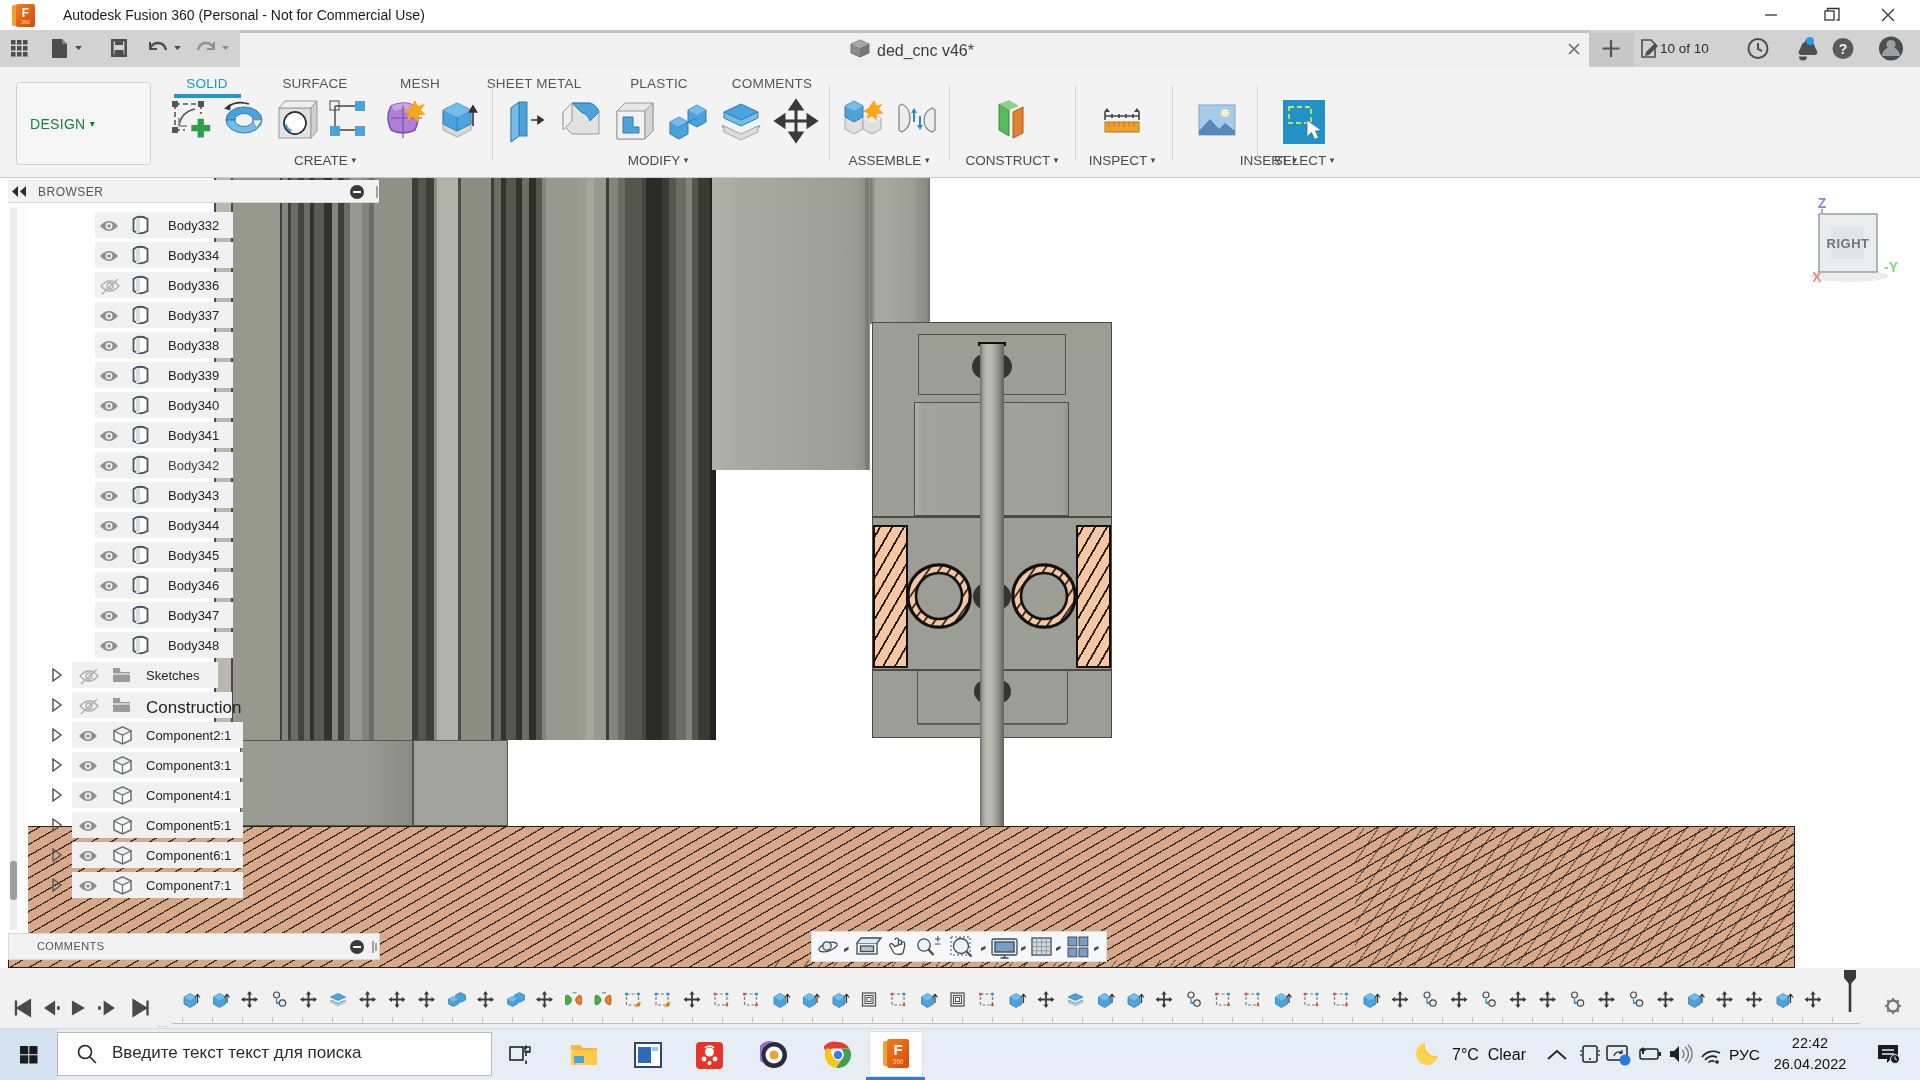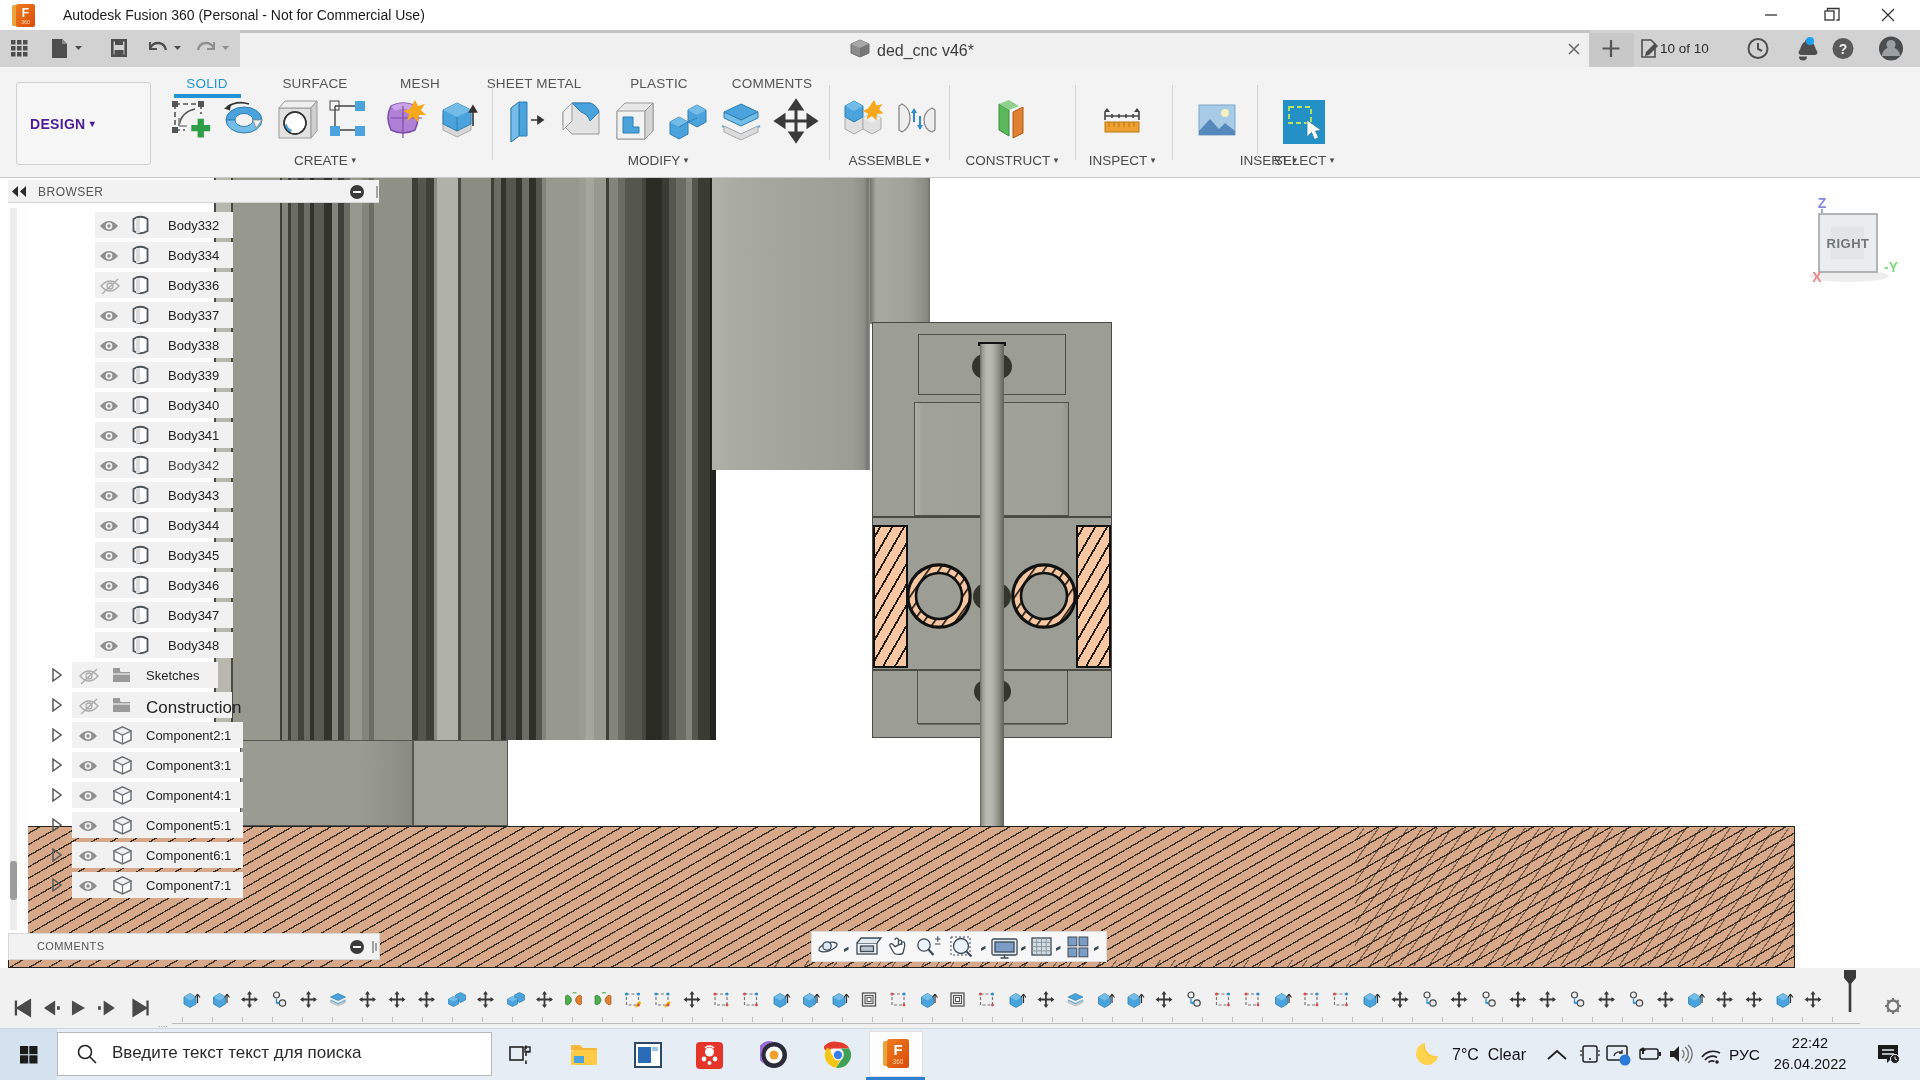--- a/index.html
+++ b/index.html
@@ -91,21 +91,21 @@
 <circle cx="209" cy="18.5" r="10.5" fill="#5a5a5a"></circle>
 <text x="209" y="23.5" font-size="14" font-weight="bold" fill="#f0f0f0" text-anchor="middle" font-family="Liberation Sans">?</text>
 <circle cx="257" cy="18.5" r="12" fill="#4a4d4f"></circle>
 <circle cx="257" cy="14.5" r="4.6" fill="#9aa0a3"></circle>
 <path d="M248 26 a9 9 0 0 1 18 0 z" fill="#9aa0a3"></path>
 </g>
     </svg>
 <div class="abs" style="left:1660px;top:41px;font-size:13.5px;color:#2b2b2b">10 of 10</div>
 <div class="abs" style="left:0;top:67px;width:1920px;height:111px;background:#f3f3f3;border-bottom:1px solid #c9c9c9"></div>
 <div class="abs" style="left:16px;top:82px;width:135px;height:83px;background:#f6f6f6;border:1px solid #d0d0d0;border-radius:3px"></div>
-<div class="abs" style="left:30px;top:116px;width:110px;font-size:14px;font-weight:bold;color:#4c1d95;letter-spacing:.3px">DESIGN <span style="font-size:10px;position:relative;top:-2px">▾</span></div>
+<div class="abs" style="left:30px;top:116px;width:110px;font-size:14px;font-weight:normal;color:#15803d;letter-spacing:.3px">DESIGN <span style="font-size:10px;position:relative;top:-2px">▾</span></div>
 <div class="abs" style="left:132px;top:76px;width:150px;text-align:center;font-size:13.5px;color:#2196d6;letter-spacing:.2px">SOLID</div>
 <div class="abs" style="left:240px;top:76px;width:150px;text-align:center;font-size:13.5px;color:#555;letter-spacing:.2px">SURFACE</div>
 <div class="abs" style="left:345px;top:76px;width:150px;text-align:center;font-size:13.5px;color:#555;letter-spacing:.2px">MESH</div>
 <div class="abs" style="left:459px;top:76px;width:150px;text-align:center;font-size:13.5px;color:#555;letter-spacing:.2px">SHEET METAL</div>
 <div class="abs" style="left:584px;top:76px;width:150px;text-align:center;font-size:13.5px;color:#555;letter-spacing:.2px">PLASTIC</div>
 <div class="abs" style="left:697px;top:76px;width:150px;text-align:center;font-size:13.5px;color:#555;letter-spacing:.2px">COMMENTS</div>
 <div class="abs" style="left:174px;top:94px;width:67px;height:4px;background:#2196d6"></div>
 <div class="abs" style="left:245px;top:153px;width:160px;text-align:center;font-size:13.5px;color:#4a4a4a">CREATE <span style="font-size:9px;position:relative;top:-2px">▾</span></div>
 <div class="abs" style="left:578px;top:153px;width:160px;text-align:center;font-size:13.5px;color:#4a4a4a">MODIFY <span style="font-size:9px;position:relative;top:-2px">▾</span></div>
 <div class="abs" style="left:809px;top:153px;width:160px;text-align:center;font-size:13.5px;color:#4a4a4a">ASSEMBLE <span style="font-size:9px;position:relative;top:-2px">▾</span></div>

